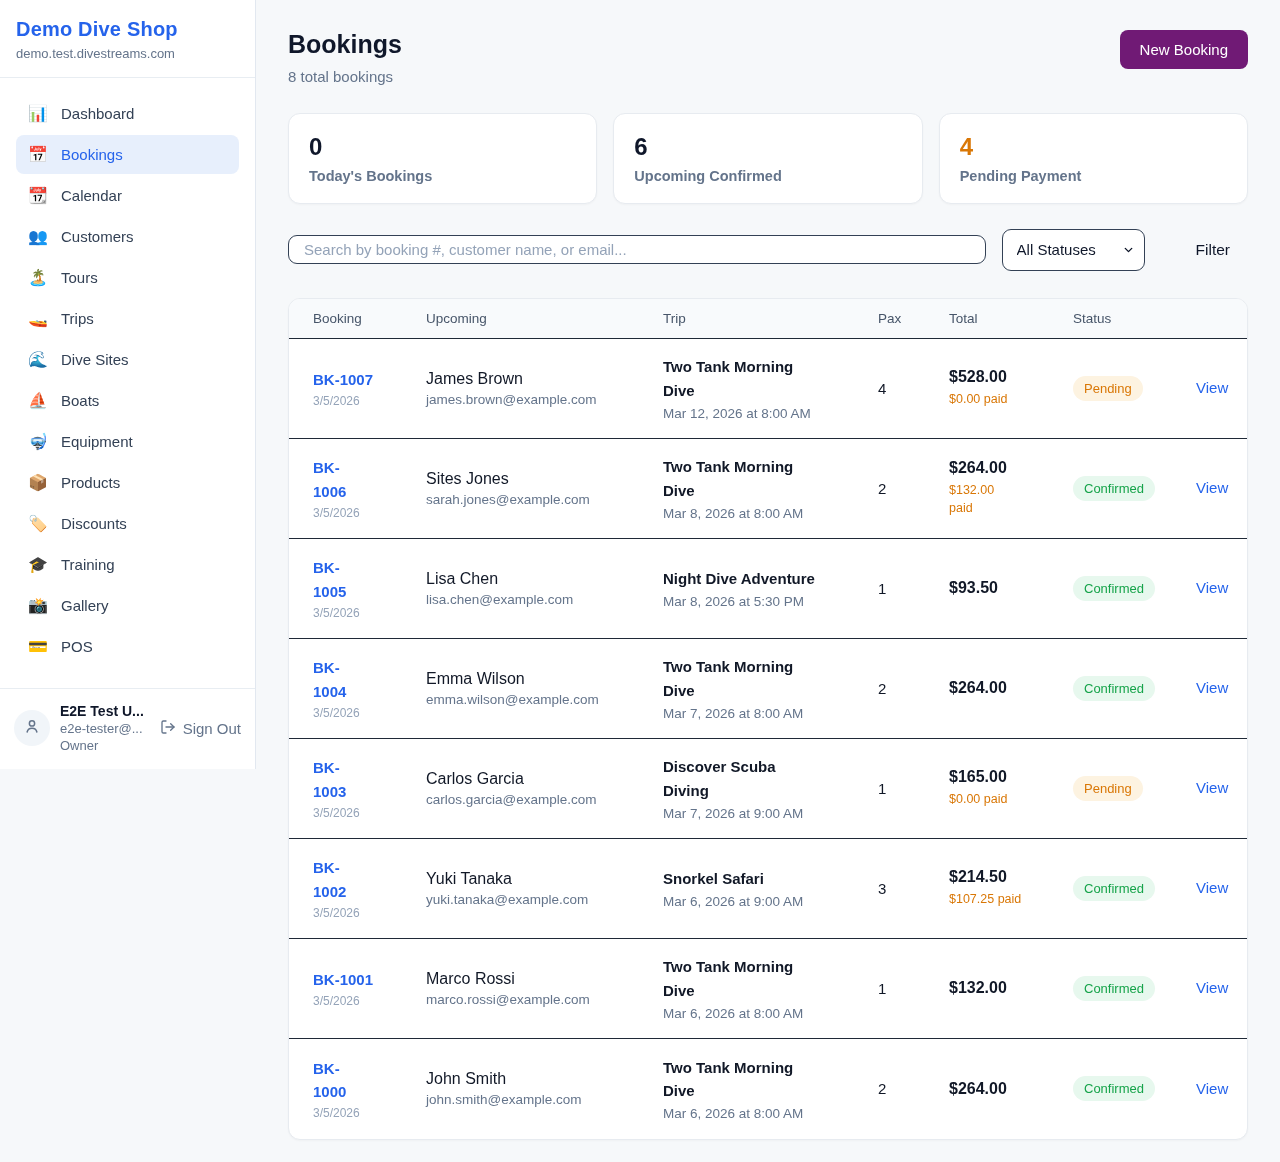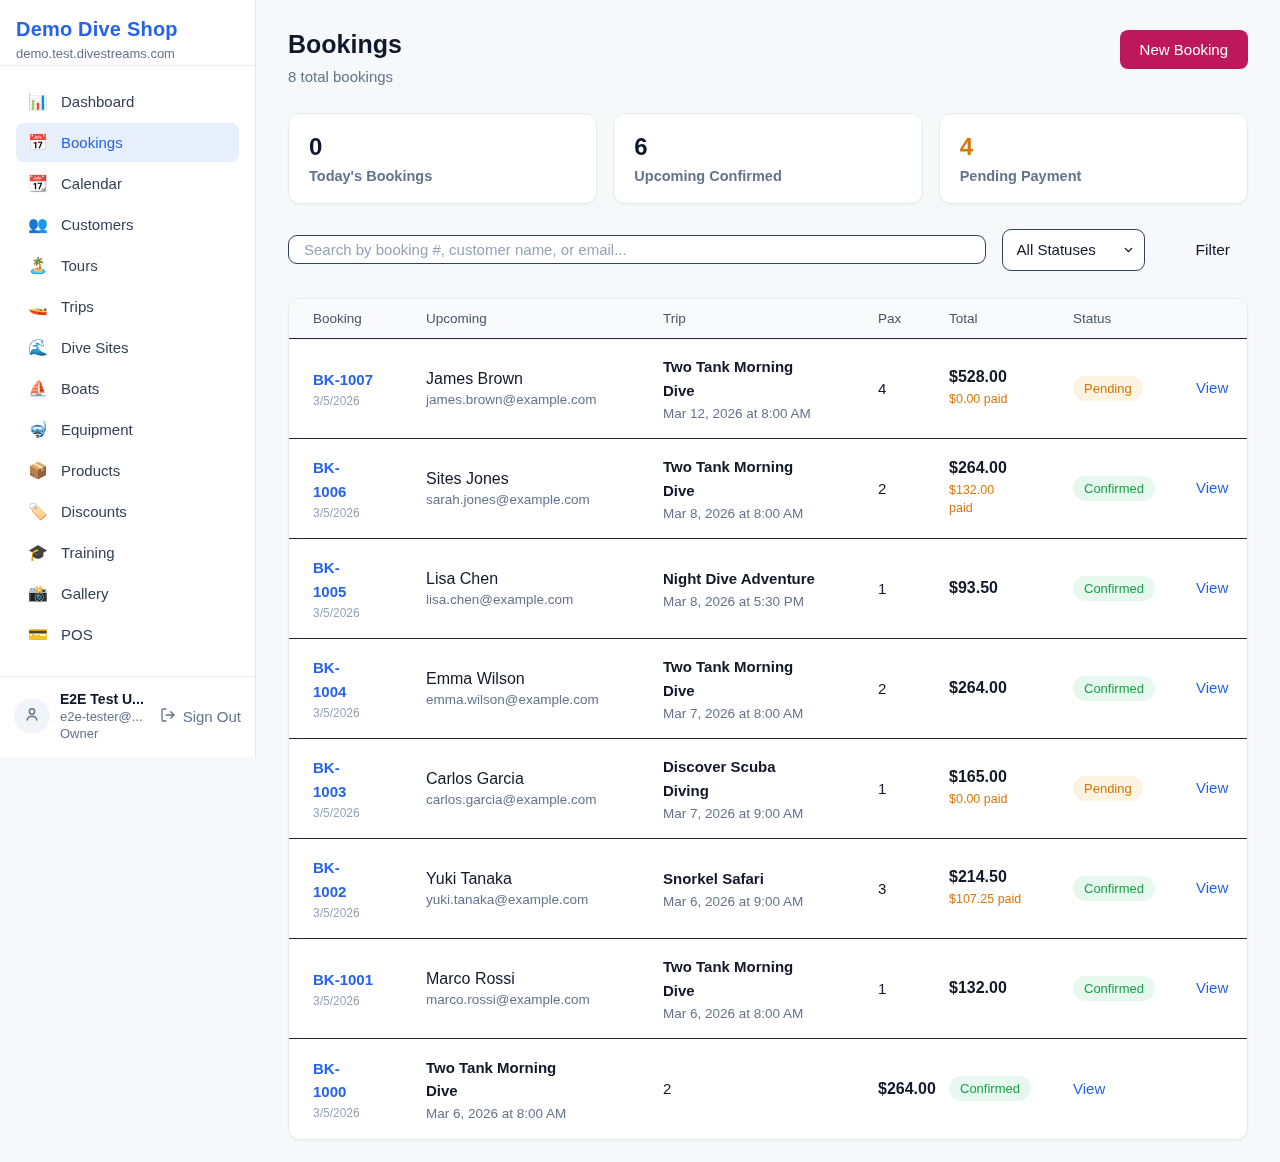--- a/index.html
+++ b/index.html
@@ -12,21 +12,21 @@
     align-items:flex-start;
     overflow:hidden;
   }
   
   .sidebar {
     width:256px; flex:0 0 256px;
     background:#ffffff;
     border-right:1px solid #e2e8f0;
     display:flex; flex-direction:column;
   }
-  .side-head { padding:18px 16px 4px; border-bottom:1px solid #e8edf2; }
+  .side-head { padding:18px 16px 16px; border-bottom:1px solid #e8edf2; }
   .shop-name { font-size:20px; font-weight:700; color:#2563eb; letter-spacing:.2px; }
   .shop-domain { font-size:13px; color:#64748b; margin-top:5px; }
   .nav { padding:14px 8px 10px; }
   .nav-item {
     display:flex; align-items:center; gap:13px;
     padding:10px 12px; margin:2px 8px; border-radius:8px;
     font-size:15px; color:#334155; cursor:pointer;
   }
   .nav-item.active { background:#e7effc; color:#2563eb; font-weight:500; }
   .nav-icon { font-size:16px; width:20px; text-align:center; flex:0 0 20px; }
@@ -46,21 +46,21 @@
   .signout {
     display:flex; align-items:center; gap:7px;
     color:#64748b; font-size:15px; cursor:pointer; white-space:nowrap;
   }
   
   .main { flex:1; padding:30px 32px 0; min-width:0; }
   .page-head { display:flex; justify-content:space-between; align-items:flex-start; }
   .page-title { font-size:25px; font-weight:700; color:#0f172a; }
   .page-sub { font-size:15px; color:#64748b; margin-top:9px; }
   .btn-primary {
-    background:#be185d; color:#fff; border:none; border-radius:8px;
+    background:#701a75; color:#fff; border:none; border-radius:8px;
     font-size:15px; font-weight:500; padding:11px 20px; cursor:pointer;
     font-family:inherit;
   }
   
   .stats { display:grid; grid-template-columns:1fr 1fr 1fr; gap:16px; margin-top:28px; }
   .stat-card {
     background:#fff; border:1px solid #e7ebf0; border-radius:12px;
     padding:19px 20px; box-shadow:0 1px 2px rgba(15,23,42,.03);
   }
   .stat-value { font-size:24px; font-weight:700; line-height:1.15; }
@@ -440,20 +440,24 @@
       </div>
       <div class="cell c-action">
         <a class="view-link">View</a>
       </div>
     </div>
         <div class="trow">
       <div class="cell c-booking">
         <a class="bk-id">BK-<br>1000</a>
         <div class="bk-date">3/5/2026</div>
       </div>
+      <div class="cell c-customer">
+        <div class="cust-name">John Smith</div>
+        <div class="cust-email">john.smith@example.com</div>
+      </div>
       <div class="cell c-trip">
         <div class="trip-name">Two Tank Morning<br>Dive</div>
         <div class="trip-date">Mar 6, 2026 at 8:00 AM</div>
       </div>
       <div class="cell c-pax">2</div>
       <div class="cell c-total">
         <div class="total-amt">$264.00</div>
 
       </div>
       <div class="cell c-status">

